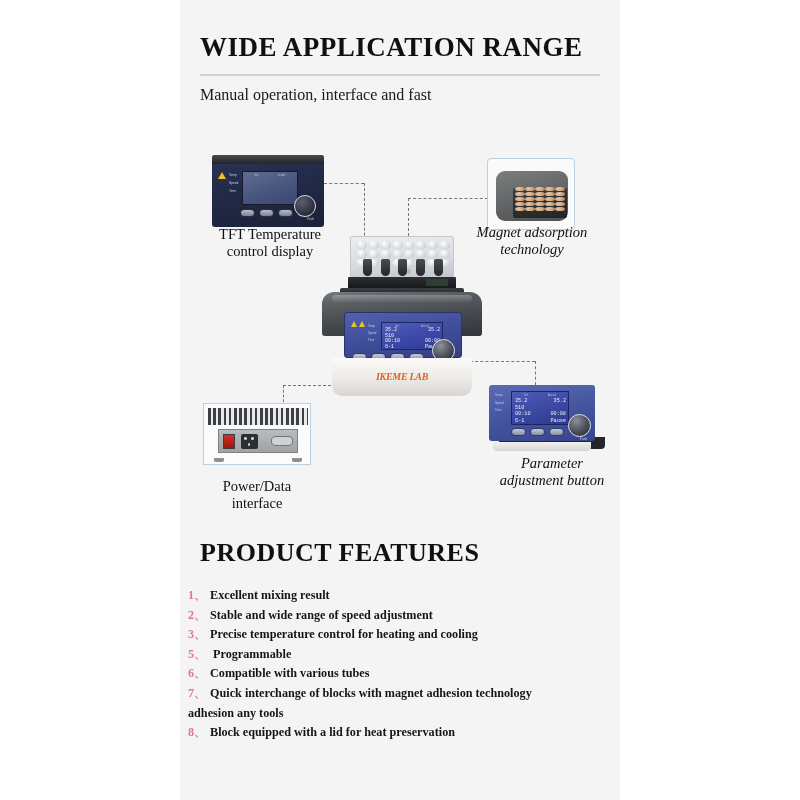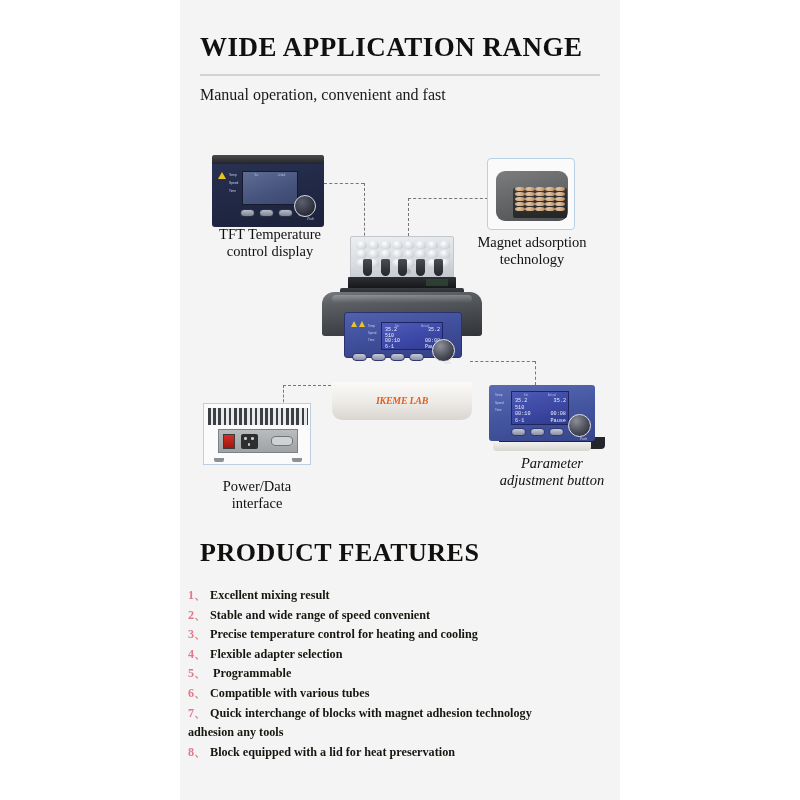--- a/index.html
+++ b/index.html
@@ -509,21 +509,20 @@
     font-size: 3.4px; color: #d3d7ea;
     font-style: italic;
   }
   
   .dev-base {
     position: absolute;
     left: 10px; top: 122px;
     width: 140px; height: 38px;
     background: linear-gradient(180deg, #fbfaf8 0%, #eceae6 55%, #d9d6d1 100%);
     border-radius: 0 0 10px 10px;
-    margin-top: 24px;
   }
   .dev-logo {
     position: absolute;
     left: 0; right: 0; top: 13px;
     text-align: center;
     font-family: "Liberation Serif", serif;
     font-style: italic;
     font-weight: bold;
     font-size: 10px;
     color: #e4601f;
@@ -532,21 +531,21 @@
 </style>
 </head>
 <body>
 
 <div id="page">
 
   <div class="panel"></div>
 
   <div class="h-title" id="title-wide">WIDE APPLICATION RANGE</div>
   <div class="title-rule"></div>
-  <div id="subtitle">Manual operation, convenient and fast</div>
+  <div id="subtitle">Manual operation, interface and fast</div>
 
   <div class="dash-h" style="left:324px; top:183px; width:40px;"></div>
   <div class="dash-v" style="left:364px; top:183px; height:152px;"></div>
 
   <div class="dash-h" style="left:408px; top:198px; width:80px;"></div>
   <div class="dash-v" style="left:408px; top:198px; height:73px;"></div>
   <div class="dot" style="left:406px; top:269px;"></div>
 
   <div class="dash-h" style="left:283px; top:385px; width:48px;"></div>
   <div class="dash-v" style="left:283px; top:385px; height:22px;"></div>
@@ -606,21 +605,21 @@
         <i class="mag-cap"></i>
         <i class="mag-cap"></i>
         <i class="mag-cap"></i>
         <i class="mag-cap"></i>
         <i class="mag-cap"></i>
         <i class="mag-cap"></i>
         <i class="mag-cap"></i>
       </div>
     </div>
   </div>
-  <div class="caption" style="left:462px; top:234px; width:140px;">
+  <div class="caption" style="left:462px; top:224px; width:140px;font-style:italic;">
     <div>Magnet adsorption</div>
     <div>technology</div>
   </div>
 
   <div id="device">
     <div class="dev-lid">
       <div class="dev-lid-grid">
         <i></i>
           <i></i>
         <i></i>
@@ -769,23 +768,22 @@
   </div>
   <div class="caption" style="left:462px; top:455px; width:180px;font-style:italic;">
     <div>Parameter</div>
     <div>adjustment button</div>
   </div>
 
   <div class="h-title" id="title-features">PRODUCT FEATURES</div>
 
   <div id="features">
       <div class="feat-row"><span class="feat-num" style="color: rgb(226, 121, 138);">1、</span><span>Excellent mixing result</span></div>
-      <div class="feat-row"><span class="feat-num" style="color: rgb(226, 121, 138);">2、</span><span>Stable and wide range of speed convenient</span></div>
+      <div class="feat-row"><span class="feat-num" style="color: rgb(226, 121, 138);">2、</span><span>Stable and wide range of speed adjustment</span></div>
       <div class="feat-row"><span class="feat-num" style="color: rgb(226, 121, 138);">3、</span><span>Precise temperature control for heating and cooling</span></div>
-      <div class="feat-row"><span class="feat-num" style="color: rgb(226, 121, 138);">4、</span><span>Flexible adapter selection</span></div>
       <div class="feat-row"><span class="feat-num" style="color: rgb(226, 121, 138);">5、</span><span> Programmable</span></div>
       <div class="feat-row"><span class="feat-num" style="color: rgb(226, 121, 138);">6、</span><span>Compatible with various tubes</span></div>
       <div class="feat-row"><span class="feat-num" style="color: rgb(226, 121, 138);">7、</span><span>Quick interchange of blocks with magnet adhesion technology</span></div>
       <div class="feat-cont">adhesion any tools</div>
       <div class="feat-row"><span class="feat-num" style="color: rgb(226, 121, 138);">8、</span><span>Block equipped with a lid for heat preservation</span></div>
     </div>
 
 </div>
 
 </body></html>

